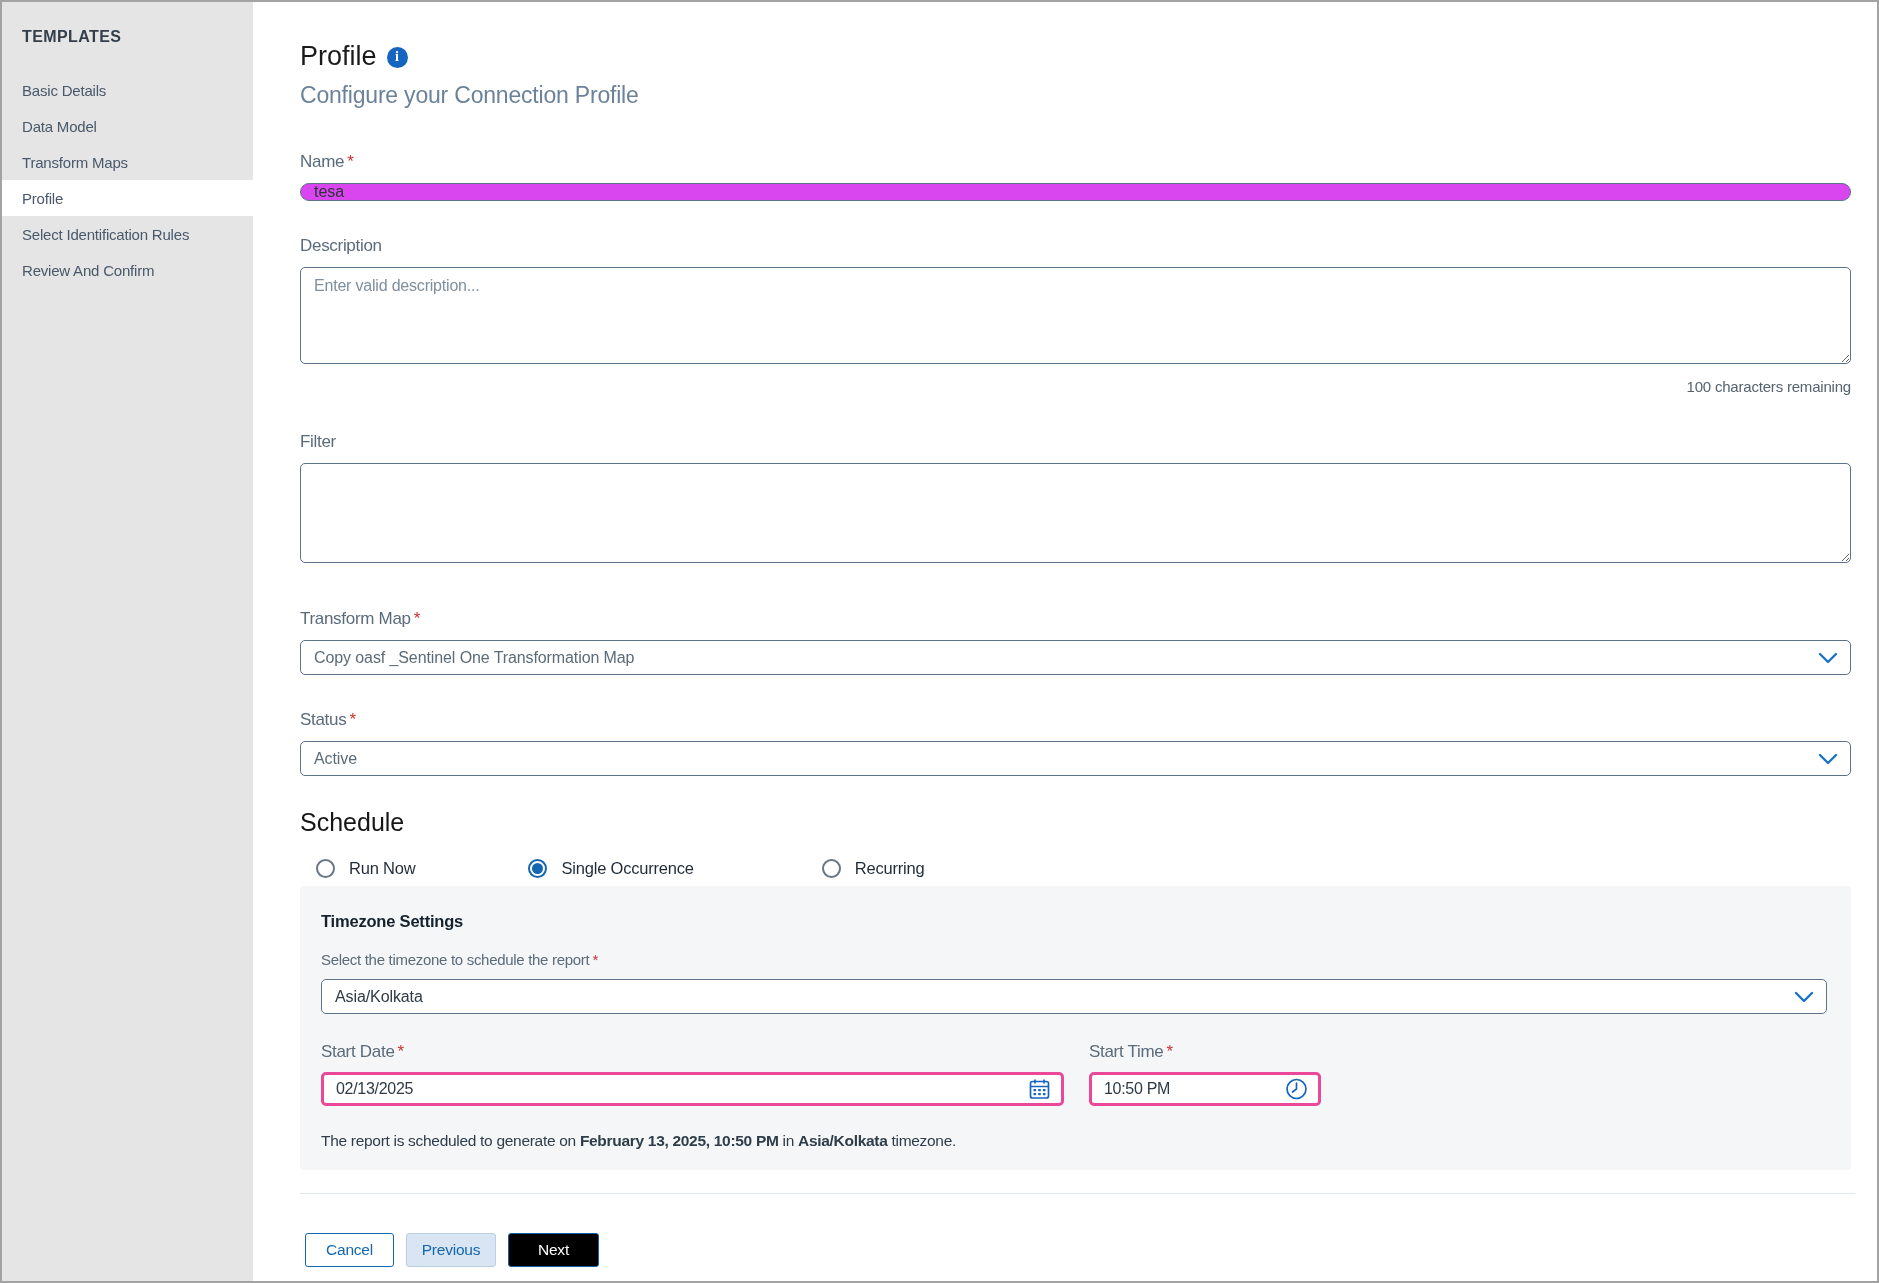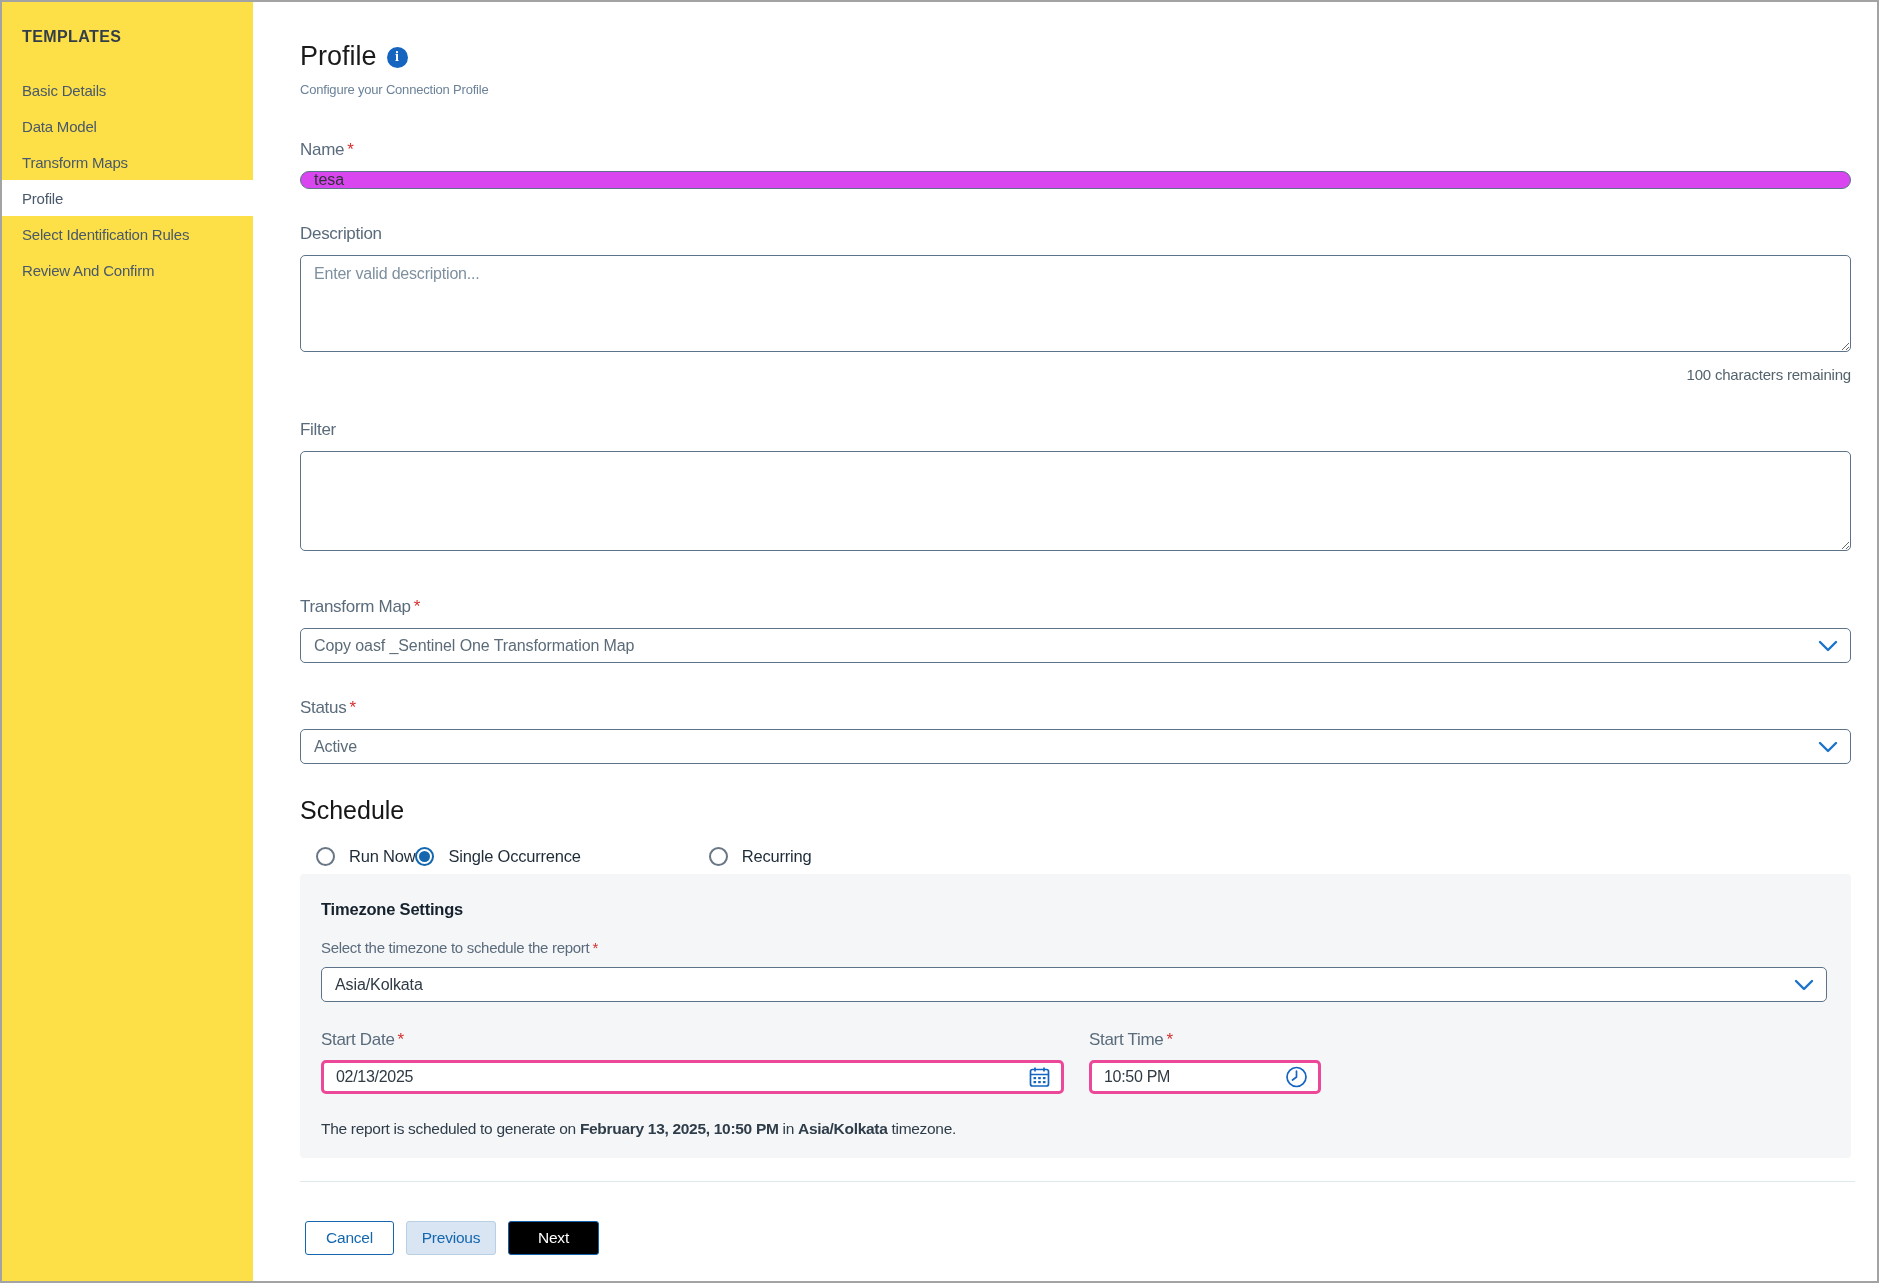--- a/index.html
+++ b/index.html
@@ -10,21 +10,21 @@
     width: 1879px; height: 1283px;
     border: 2px solid #a3a3a3;
     display: flex;
     overflow: hidden;
     background: #fff;
   }
 
   
   .sidebar {
     width: 251px; flex: 0 0 251px;
-    background: #fde047;
+    background: #e5e5e5;
     padding-top: 26px;
   }
   .sidebar-header {
     font-size: 16px; font-weight: 700; color: #333e49;
     letter-spacing: 0.4px;
     padding: 0 20px; margin-bottom: 26px;
   }
   .sidebar-item {
     height: 36px; display: flex; align-items: center;
     padding: 0 20px;
@@ -40,21 +40,21 @@
 
   .page-title-row { margin-top: 38px; display: flex; align-items: center; gap: 10px; }
   .page-title { font-size: 27px; font-weight: 500; color: #1a1a1a; line-height: 32px; }
   .info-icon {
     width: 21px; height: 21px; border-radius: 50%;
     background: #1565c0; color: #fff;
     font-size: 14px; font-weight: 700; font-family: "Liberation Serif", serif;
     display: inline-flex; align-items: center; justify-content: center;
     margin-top: 2px;
   }
-  .page-subtitle { margin-top: 10px; font-size: 13px; color: #6b8299; letter-spacing: -0.2px; }
+  .page-subtitle { margin-top: 10px; font-size: 23px; color: #6b8299; letter-spacing: -0.2px; }
 
   .field-label {
     font-size: 17px; color: #5a6b7b; letter-spacing: -0.3px;
     display: block;
   }
   .req { color: #d32f2f; margin-left: 3px; }
 
   .text-input {
     display: block; width: 100%; height: 18px;
     border: 1px solid #5c7389; border-radius: 11px;
@@ -99,21 +99,21 @@
     width: 19px; height: 19px; border-radius: 50%;
     border: 2px solid #697684; background: #fff;
     display: inline-flex; align-items: center; justify-content: center;
   }
   .radio-opt.selected .circle { border-color: #1467af; }
   .radio-opt.selected .circle::after {
     content: ""; width: 11px; height: 11px; border-radius: 50%; background: #1467af;
   }
   .radio-opt .radio-label { margin-left: 14px; font-size: 16.5px; color: #1f2c38; letter-spacing: -0.2px; }
   .radio-opt-1 { margin-left: 16px; }
-  .radio-opt-2 { }
+  .radio-opt-2 { margin-left: 113px; }
   .radio-opt-3 { margin-left: 128px; }
 
   
   .tz-panel {
     margin-top: 8px;
     background: #f5f6f8; border-radius: 4px;
     padding: 26px 24px 20px 21px;
   }
   .tz-heading { font-size: 16.5px; font-weight: 700; color: #15222d; letter-spacing: -0.2px; }
   .tz-label { margin-top: 20px; font-size: 15px; color: #5a6b7b; letter-spacing: -0.3px; }

